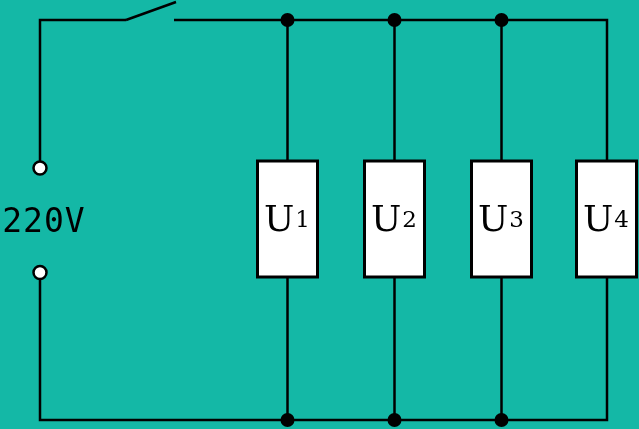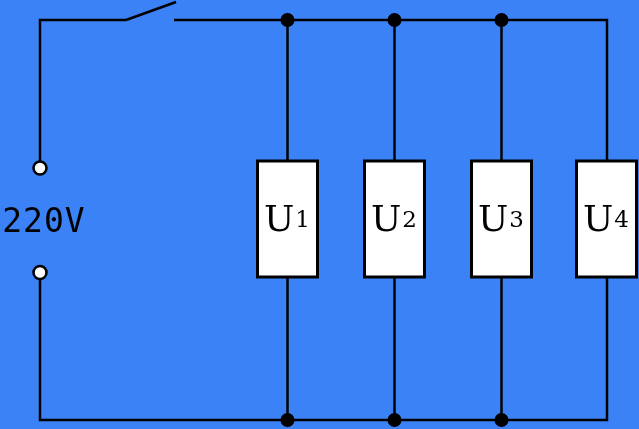--- a/index.html
+++ b/index.html
@@ -7,21 +7,21 @@
     padding: 0;
     background: #ffffff;
     width: 639px;
     height: 429px;
     overflow: hidden;
   }
   .canvas {
     position: relative;
     width: 639px;
     height: 429px;
-    background: #3b82f6;
+    background: #14b8a6;
   }
   .canvas svg {
     position: absolute;
     left: 0;
     top: 0;
   }
   .wire {
     stroke: #000000;
     stroke-width: 2.5;
     fill: none;

